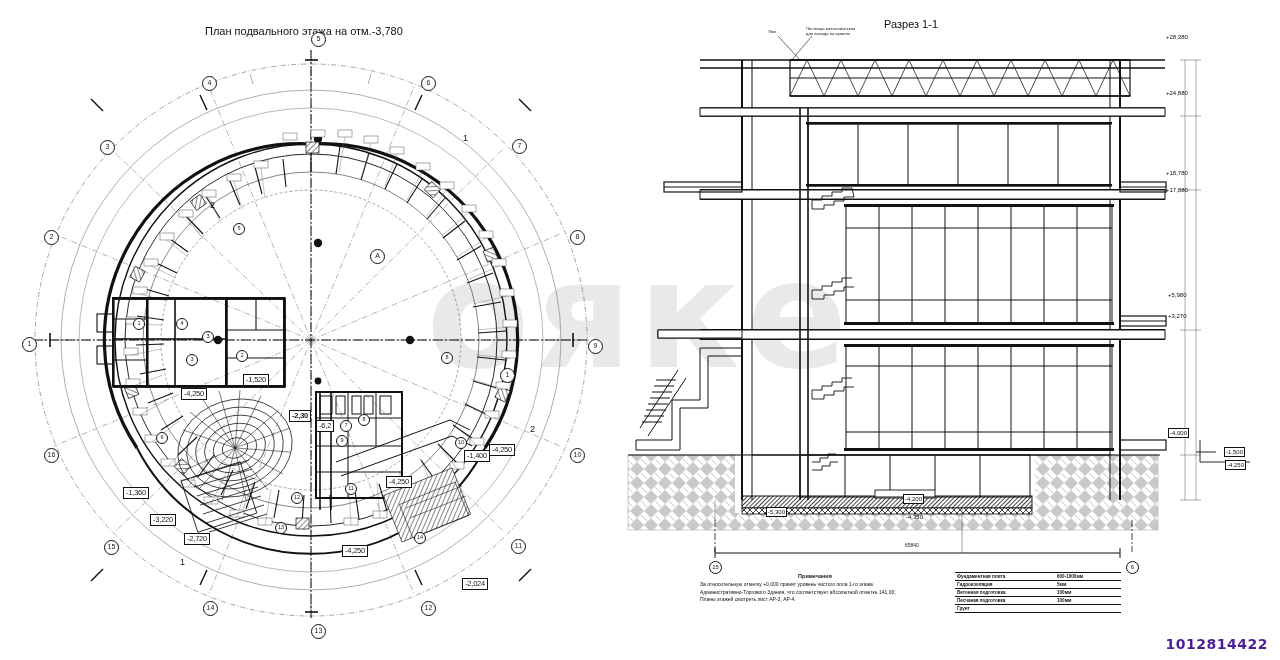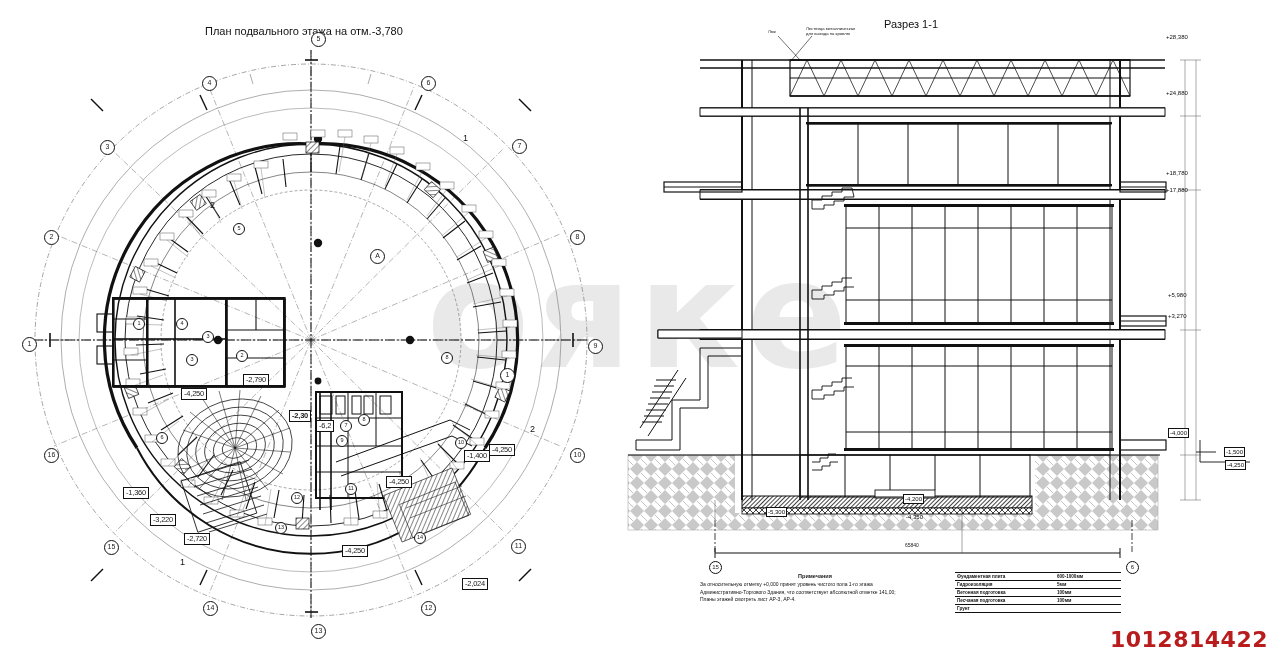--- a/index.html
+++ b/index.html
@@ -39,23 +39,23 @@
     z-index: 1;
   }
 
   
   .stock-id {
     position: absolute;
     right: 12px;
     bottom: 8px;
     font-family: "DejaVu Sans", sans-serif;
     font-weight: 700;
-    font-size: 22px;
+    font-size: 14px;
     letter-spacing: 0.5px;
-    color: #b91c1c;
+    color: #4c1d95;
     z-index: 40;
   }
 
   
   .dwg-title {
     position: absolute;
     font-size: 11px;
     color: #111;
     white-space: nowrap;
     z-index: 30;
@@ -760,21 +760,21 @@
 
       <g stroke="#111" stroke-width="0.6">
         <path d="M778 36 L800 60"></path>
         <path d="M812 36 L790 62"></path>
       </g>
     </g>
   </svg>
 
   <div id="plan-elev-layer">
       <div class="elev-flag" style="left: 181px; top: 388px;">-4,250</div>
-      <div class="elev-flag" style="left: 243px; top: 374px;">-2,790</div>
+      <div class="elev-flag" style="left: 243px; top: 374px;">-1,520</div>
       <div class="elev-flag" style="left: 289px; top: 410px; font-weight: bold;">-2,30</div>
       <div class="elev-flag" style="left: 316px; top: 420px;">-6,2</div>
       <div class="elev-flag" style="left: 123px; top: 487px;">-1,360</div>
       <div class="elev-flag" style="left: 150px; top: 514px;">-3,220</div>
       <div class="elev-flag" style="left: 184px; top: 533px;">-2,720</div>
       <div class="elev-flag" style="left: 386px; top: 476px;">-4,250</div>
       <div class="elev-flag" style="left: 342px; top: 545px;">-4,250</div>
       <div class="elev-flag" style="left: 464px; top: 450px;">-1,400</div>
       <div class="elev-flag" style="left: 489px; top: 444px;">-4,250</div>
       <div class="elev-flag" style="left: 462px; top: 578px;">-2,024</div>

